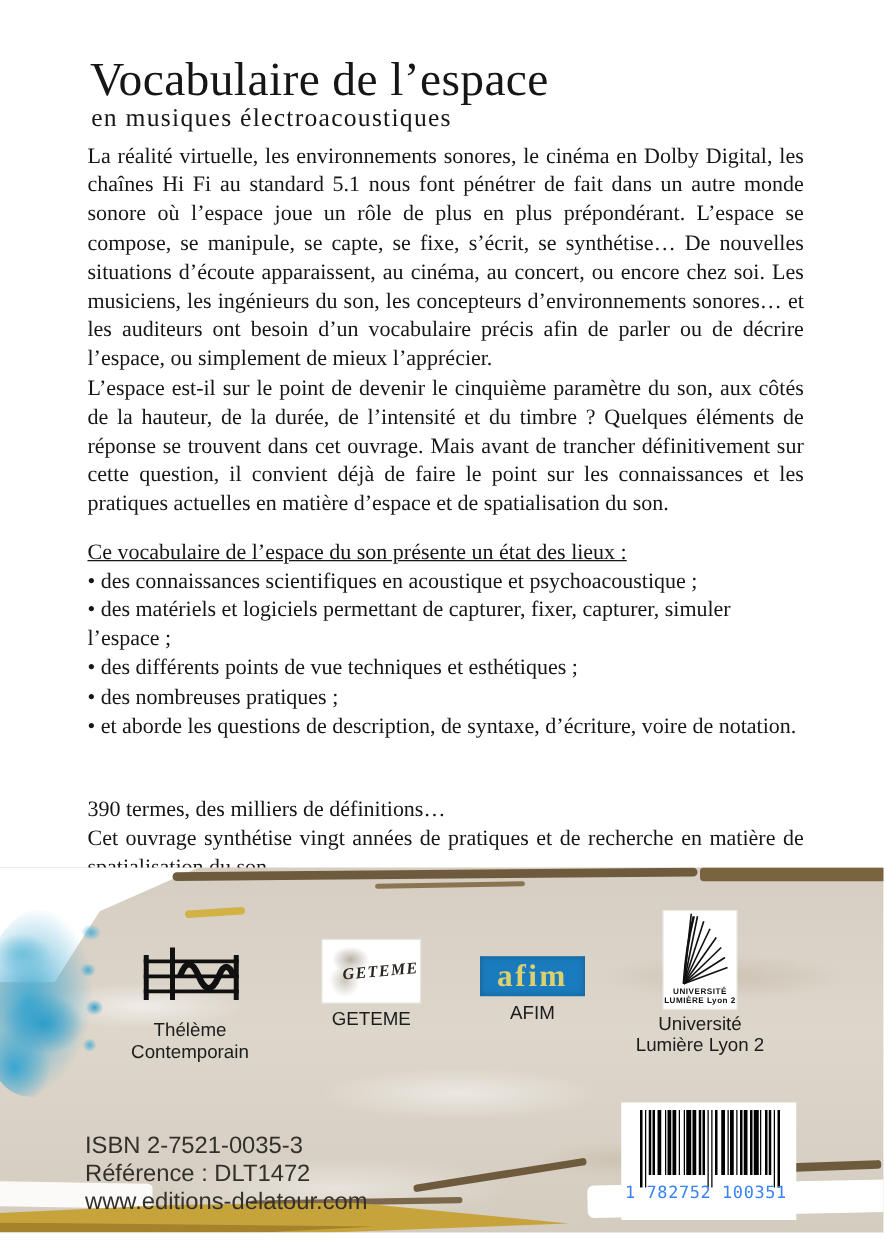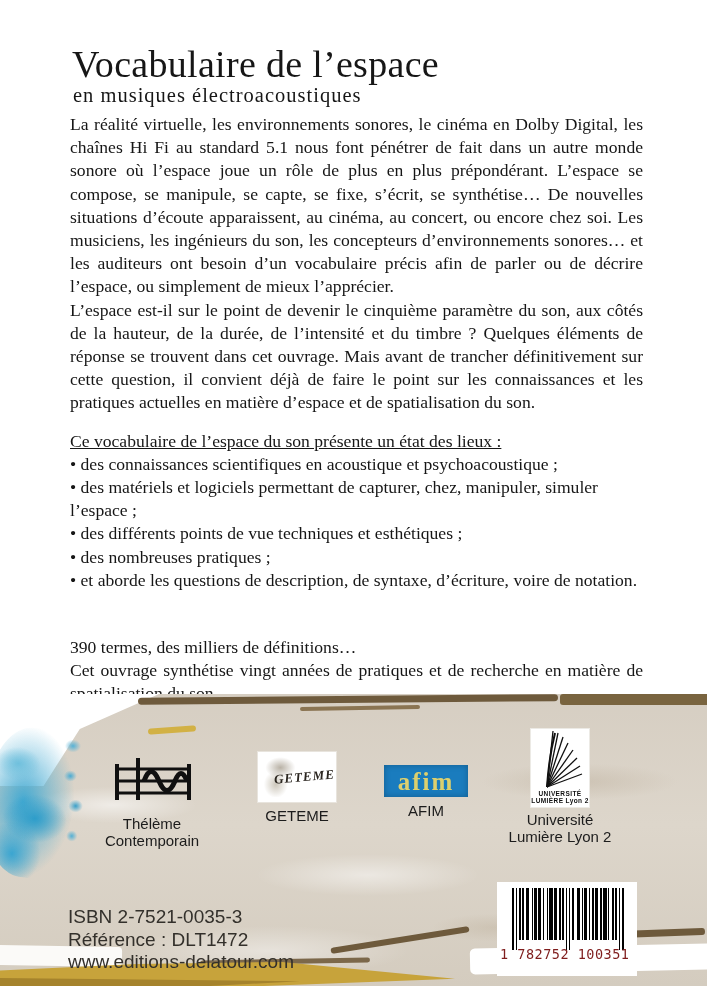--- a/index.html
+++ b/index.html
@@ -81,37 +81,37 @@
       letter-spacing:.4px; color:#111; position:absolute; left:0; right:0; bottom:3px; text-align:center;}
   .lyon2-label{margin-top:4px;}
   
   .isbn-block{position:absolute; left:68px; top:906px; z-index:3;
       font-family:"Liberation Sans", sans-serif; font-size:19px; line-height:22.5px; color:#33302b;}
   .barcode-box{position:absolute; left:497px; top:882px; width:140px; height:94px; background:#fff; z-index:3;}
   #barcode-bars{position:absolute; left:15px; top:6px; width:112px; height:62px;}
   #barcode-bars .bar{position:absolute; top:0; height:52px; background:#000;}
   #barcode-bars .bar.tall{height:62px;}
   .barcode-digits{position:absolute; left:3px; top:64px; width:134px;
-      font-family:"DejaVu Sans Mono", monospace; font-size:13.5px; color:#7f1d1d; letter-spacing:.5px;}
+      font-family:"DejaVu Sans Mono", monospace; font-size:13.5px; color:#3b82f6; letter-spacing:.5px;}
 </style>
 </head>
 <body>
 
 <div class="page">
 
   <div class="title">Vocabulaire de l’espace</div>
   <div class="subtitle">en musiques électroacoustiques</div>
 
   <div class="body-col">
     <p>La réalité virtuelle, les environnements sonores, le cinéma en Dolby Digital, les chaînes Hi Fi au standard 5.1 nous font pénétrer de fait dans un autre monde sonore où l’espace joue un rôle de plus en plus prépondérant. L’espace se compose, se manipule, se capte, se fixe, s’écrit, se synthétise… De nouvelles situations d’écoute apparaissent, au cinéma, au concert, ou encore chez soi. Les musiciens, les ingénieurs du son, les concepteurs d’environnements sonores… et les auditeurs ont besoin d’un vocabulaire précis afin de parler ou de décrire l’espace, ou simplement de mieux l’apprécier.</p>
     <p>L’espace est-il sur le point de devenir le cinquième paramètre du son, aux côtés de la hauteur, de la durée, de l’intensité et du timbre ? Quelques éléments de réponse se trouvent dans cet ouvrage. Mais avant de trancher définitivement sur cette question, il convient déjà de faire le point sur les connaissances et les pratiques actuelles en matière d’espace et de spatialisation du son.</p>
     <p class="list-lead">Ce vocabulaire de l’espace du son présente un état des lieux :</p>
     <ul class="bullet-list">
       <li>• des connaissances scientifiques en acoustique et psychoacoustique ;</li>
-      <li>• des matériels et logiciels permettant de capturer, chez, manipuler, simuler l’espace ;</li>
+      <li>• des matériels et logiciels permettant de capturer, fixer, capturer, simuler l’espace ;</li>
       <li>• des différents points de vue techniques et esthétiques ;</li>
       <li>• des nombreuses pratiques ;</li>
       <li>• et aborde les questions de description, de syntaxe, d’écriture, voire de notation.</li>
     </ul>
     <p class="summary-line">390 termes, des milliers de définitions…</p>
     <p>Cet ouvrage synthétise vingt années de pratiques et de recherche en matière de spatialisation du son.</p>
     <p class="author-name">Bertrand Merlier</p>
     <p class="author-bio">Maître de Conférences à l’université Lumière Lyon 2 (en informatique musicale et techniques de studio), compositeur.</p>
   </div>
 

